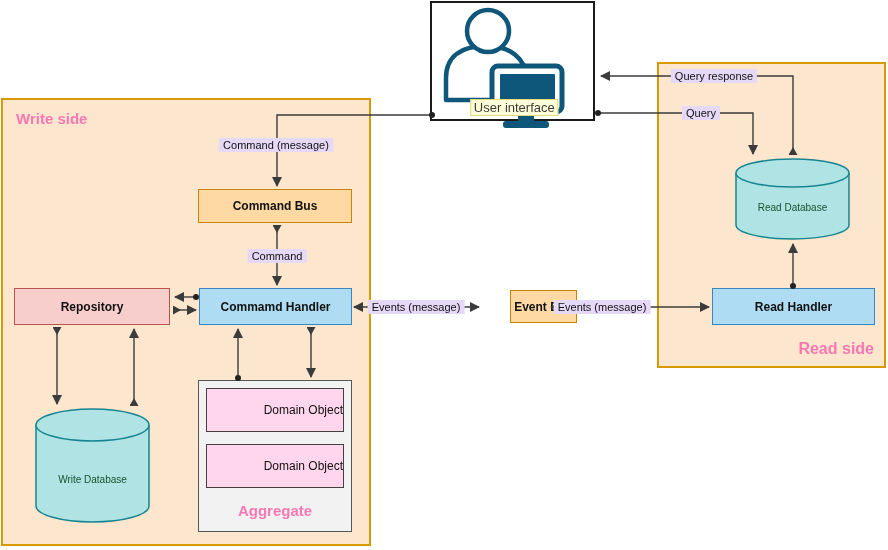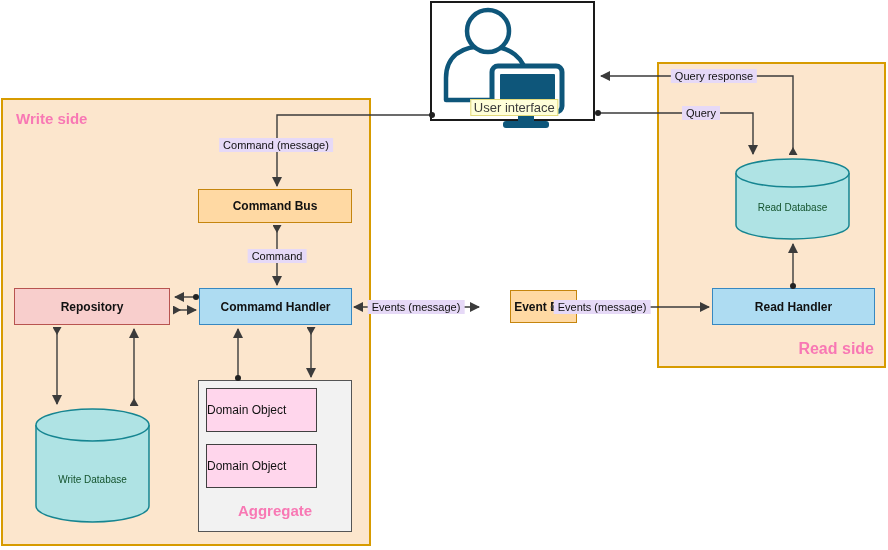--- a/index.html
+++ b/index.html
@@ -47,23 +47,23 @@
   
   .aggregate{
     position:absolute;left:198px;top:380px;width:154px;height:152px;
     background:#F2F2F2;border:1.5px solid #555;box-sizing:border-box;z-index:2;
   }
   .aggregate-title{
     position:absolute;bottom:12px;width:100%;text-align:center;
     font-size:15px;font-weight:bold;color:#F878B4;
   }
   .domain{
-    position:absolute;left:7px;width:111px;height:44px;
+    position:absolute;left:7px;width:138px;height:44px;
     background:#FFD6EC;border:1.5px solid #404040;box-sizing:border-box;
-    display:flex;align-items:center;justify-content:flex-start;
+    display:flex;align-items:center;justify-content:flex-end;
     font-size:12px;color:#111;
   }
   .domain-1{top:7px;}
   .domain-2{top:63px;}
   
   .cyl{position:absolute;z-index:2;}
   .cyl-label{
     position:absolute;width:100%;text-align:center;
     font-size:10px;color:#14532d;
   }

